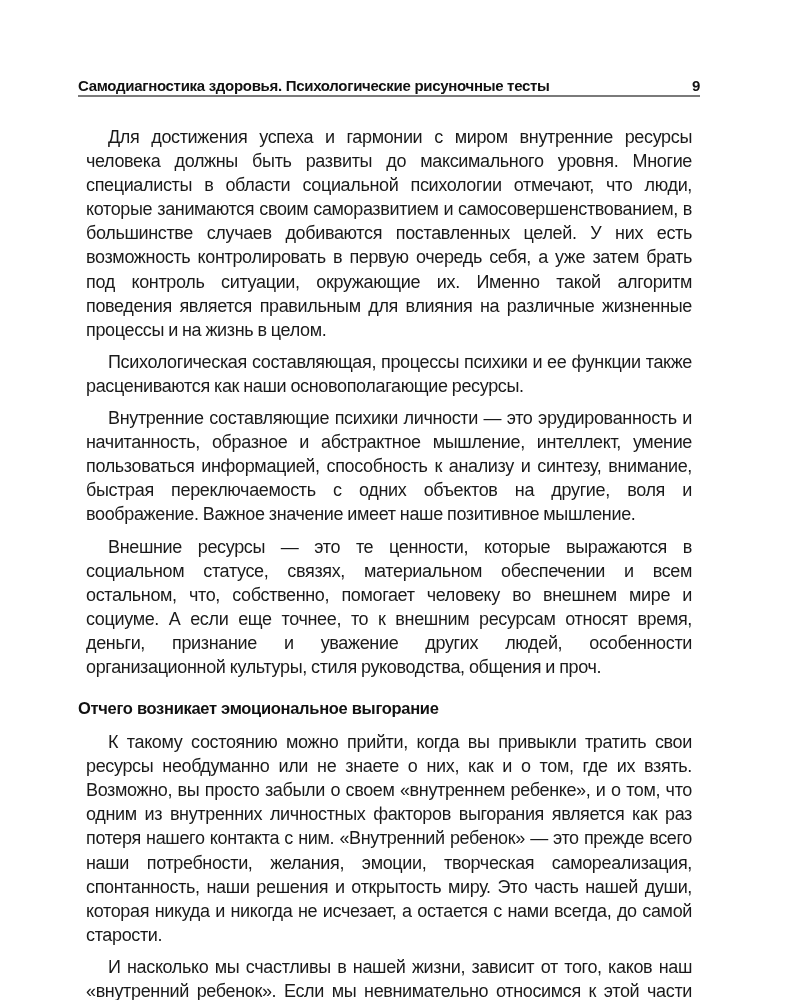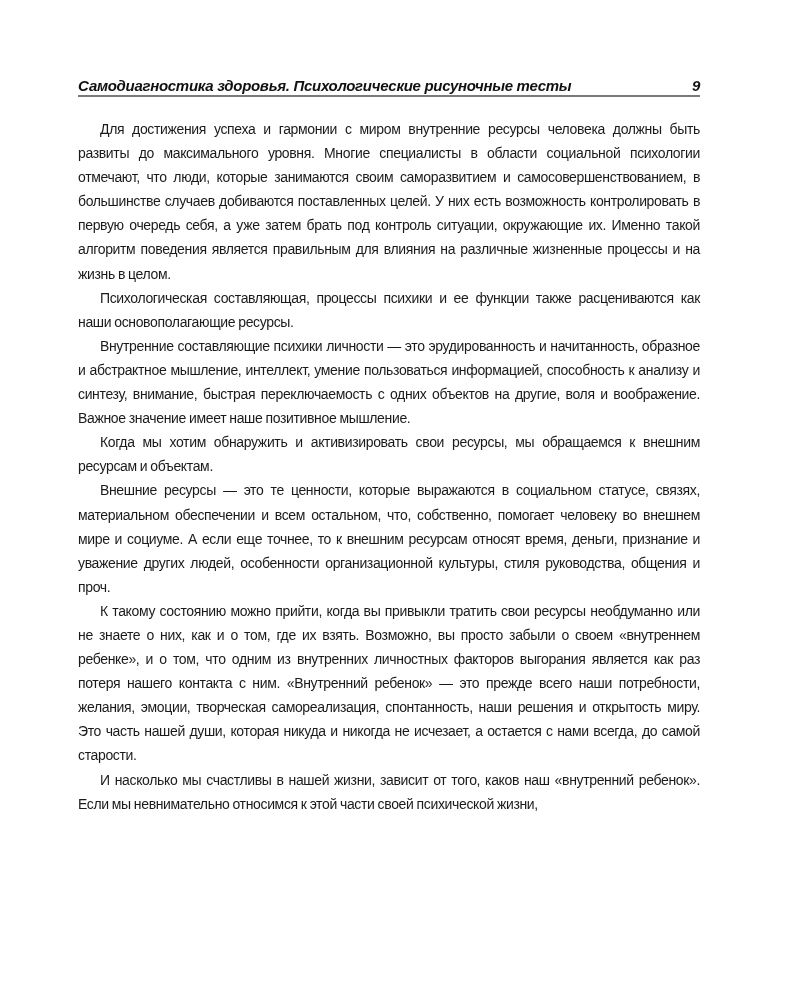--- a/index.html
+++ b/index.html
@@ -1,42 +1,42 @@
 <!DOCTYPE html>
 <html><head>
 <meta charset="utf-8">
 <style>
   html, body { margin: 0; padding: 0; background: #ffffff; }
   body { width: 800px; height: 1000px; position: relative; overflow: hidden;
          font-family: "Liberation Sans", "DejaVu Sans", sans-serif; color: #1a1a1a; }
   .page { position: absolute; left: 78px; top: 0; width: 622px; }
   .running-head { position: absolute; top: 72px; left: 0; width: 622px; height: 22px;
                   display: flex; justify-content: space-between; align-items: flex-end;
-                  font-weight: bold; font-size: 15px; letter-spacing: -0.3px; color: #111; font-style: italic; }
+                  font-weight: bold; font-size: 15px; letter-spacing: -0.3px; color: #111; }
   .head-rule { position: absolute; top: 95px; left: 0; width: 622px; height: 2px; background: #7a7a7a; }
   .body { position: absolute; top: 117px; left: 0; width: 622px; }
-  .para { margin: 0; font-size: 14px; line-height: 24.1px; text-align: justify;
+  .para { margin: 8px; font-size: 18px; line-height: 24.1px; text-align: justify;
           text-indent: 22px; letter-spacing: -0.35px; word-spacing: -0.5px; hyphens: manual; }
   .heading { margin: 17px 0 10px 0; font-weight: bold; font-size: 16.5px; line-height: 24px;
              letter-spacing: -0.3px; color: #111; }
 </style>
 </head>
 <body>
 
 <div class="page">
   <div class="running-head">
     <span>Самодиагностика здоровья. Психологические рисуночные тесты</span>
     <span>9</span>
   </div>
   <div class="head-rule"></div>
 
   <div class="body">
     <p class="para">Для достижения успеха и гармонии с миром внутренние ресурсы человека должны быть развиты до максимального уровня. Многие специалисты в области социальной психологии отмечают, что люди, которые занимаются своим саморазвитием и самосовершенствованием, в большинстве случаев добиваются поставленных целей. У них есть возможность контролировать в первую очередь себя, а уже затем брать под контроль ситуации, окружающие их. Именно такой алгоритм поведения является правильным для влияния на различные жизненные процессы и на жизнь в целом.</p>
     <p class="para">Психологическая составляющая, процессы психики и ее функции также расцениваются как наши основополагающие ресурсы.</p>
     <p class="para">Внутренние составляющие психики личности — это эрудированность и начитанность, образное и абстрактное мышление, интеллект, умение пользоваться информацией, способность к анализу и синтезу, внимание, быстрая переключаемость с одних объектов на другие, воля и воображение. Важное значение имеет наше позитивное мышление.</p>
-    <p class="para">Когда мы хотим обнаружить и активизировать свои ресурсы, мы обращаемся к внешним ресурсам и объектам.</p>
     <p class="para">Внешние ресурсы — это те ценности, которые выражаются в социальном статусе, связях, материальном обеспечении и всем остальном, что, собственно, помогает человеку во внешнем мире и социуме. А если еще точнее, то к внешним ресурсам относят время, деньги, признание и уважение других людей, особенности организационной культуры, стиля руководства, общения и проч.</p>
 
+    <h2 class="heading">Отчего возникает эмоциональное выгорание</h2>
 
     <p class="para">К такому состоянию можно прийти, когда вы привыкли тратить свои ресурсы необдуманно или не знаете о них, как и о том, где их взять. Возможно, вы просто забыли о своем «внутреннем ребенке», и о том, что одним из внутренних личностных факторов выгорания является как раз потеря нашего контакта с ним. «Внутренний ребенок» — это прежде всего наши потребности, желания, эмоции, творческая самореализация, спонтанность, наши решения и открытость миру. Это часть нашей души, которая никуда и никогда не исчезает, а остается с нами всегда, до самой старости.</p>
     <p class="para">И насколько мы счастливы в нашей жизни, зависит от того, каков наш «внутренний ребенок». Если мы невнимательно относимся к этой части своей психической жизни,</p>
   </div>
 </div>
 
 </body></html>

